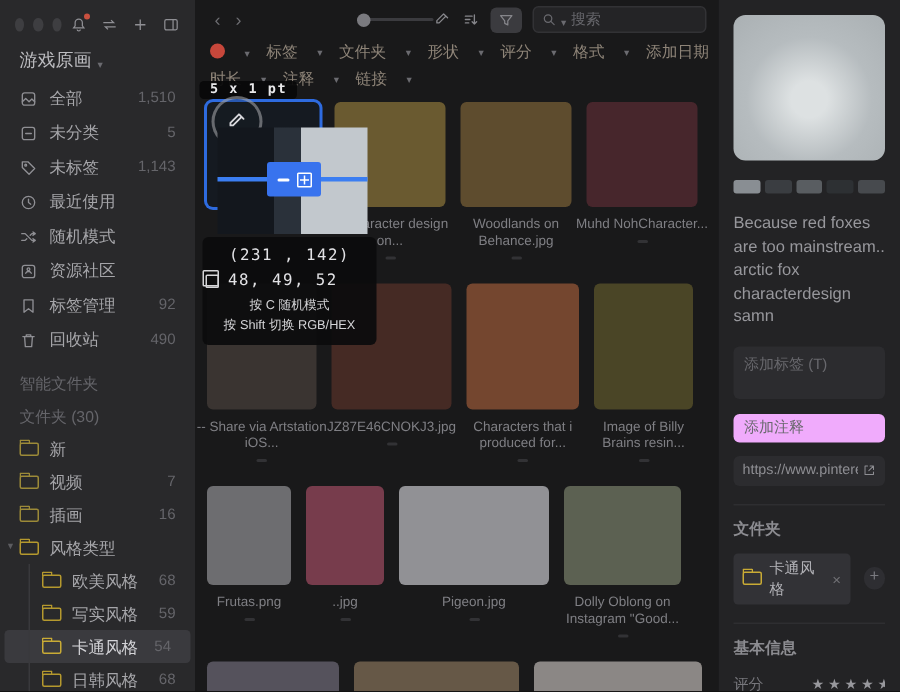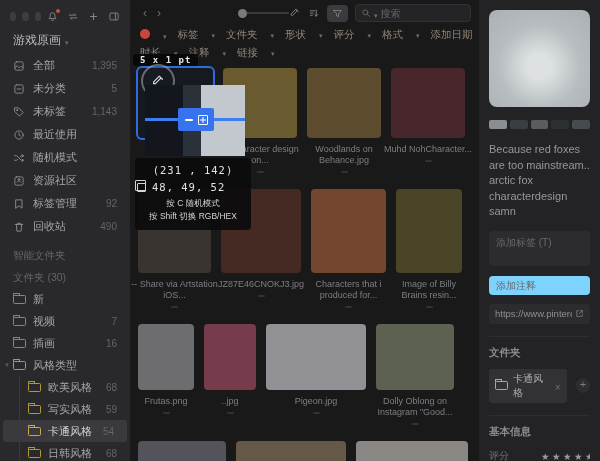--- a/index.html
+++ b/index.html
@@ -72,21 +72,21 @@
   .copy-ic::before { content:""; position:absolute; left:-3.5px; top:-3.5px; width:9px; height:9px; border:1.2px solid #d5d5d8; border-radius:1px; }
   .hint { font-size:8.5px; line-height:13px; color:#d4d4d7; }
 
   
   .inspector { width:121px; background:#232325; flex-shrink:0; padding:10px 10px 0; overflow:hidden; }
   .thumb-lg { width:101px; height:97px; border-radius:8px; background:radial-gradient(circle at 50% 58%, #dde1e2 0 16%, #b6bcbf 55%, #aab0b3 100%); margin-bottom:13px; }
   .palette { display:flex; gap:3px; margin-bottom:13px; }
   .sw { flex:1; height:9px; border-radius:2px; }
   .insp-title { font-size:11px; line-height:15.5px; color:#97979c; margin-bottom:11px; }
   .tagbox { background:#2c2c2f; border-radius:4px; height:35px; padding:5px 7px; font-size:10px; color:#68686d; margin-bottom:10px; }
-  .notebox { background:#7dd3fc; border-radius:4px; height:19px; line-height:19px; padding:0 7px; font-size:10px; color:#68686d; margin-bottom:9px; }
+  .notebox { background:#f0abfc; border-radius:4px; height:19px; line-height:19px; padding:0 7px; font-size:10px; color:#68686d; margin-bottom:9px; }
   .linkrow { display:flex; align-items:center; background:#2c2c2f; border-radius:4px; height:20px; padding:0 6px; gap:3px; margin-bottom:12px; }
   .linkrow span { font-size:9.5px; color:#8e8e93; white-space:nowrap; overflow:hidden; flex:1; }
   .linkrow svg { stroke:#8e8e93; fill:none; stroke-width:1.2; flex-shrink:0; }
   .insp-sec { border-top:1px solid #2e2e31; padding-top:9px; margin-bottom:9px; }
   .sec-title { font-size:10.5px; color:#8c8c91; font-weight:bold; margin-bottom:9px; }
   .chiprow { display:flex; align-items:center; gap:9px; margin-bottom:12px; }
   .chip { display:inline-flex; align-items:center; gap:5px; background:#323236; border-radius:3px; padding:3px 6px; }
   .chip .fold { margin-right:0; }
   .chip-label { font-size:10px; color:#b2b2b7; }
   .chip-x::after { content:"×"; font-size:10px; color:#707075; }
@@ -135,21 +135,21 @@
       <span>游戏原画</span>
       <span class="car"></span>
     </div>
 
     <div class="nav-item">
       <svg viewBox="0 0 16 16" stroke-linecap="round" stroke-linejoin="round">
           <rect x="2.5" y="2.5" width="11" height="11" rx="2"></rect>
           <path d="M2.5 10.5l3-3 3 3 2.5-2.5 2.5 2.5"></path>
         </svg>
       <span>全部</span>
-      <span class="count">1,395</span>
+      <span class="count">1,510</span>
     </div>
     <div class="nav-item">
       <svg viewBox="0 0 16 16" stroke-linecap="round" stroke-linejoin="round">
           <rect x="2.5" y="2.5" width="11" height="11" rx="2"></rect>
           <path d="M5.5 8h5"></path>
         </svg>
       <span>未分类</span>
       <span class="count">5</span>
     </div>
     <div class="nav-item">

